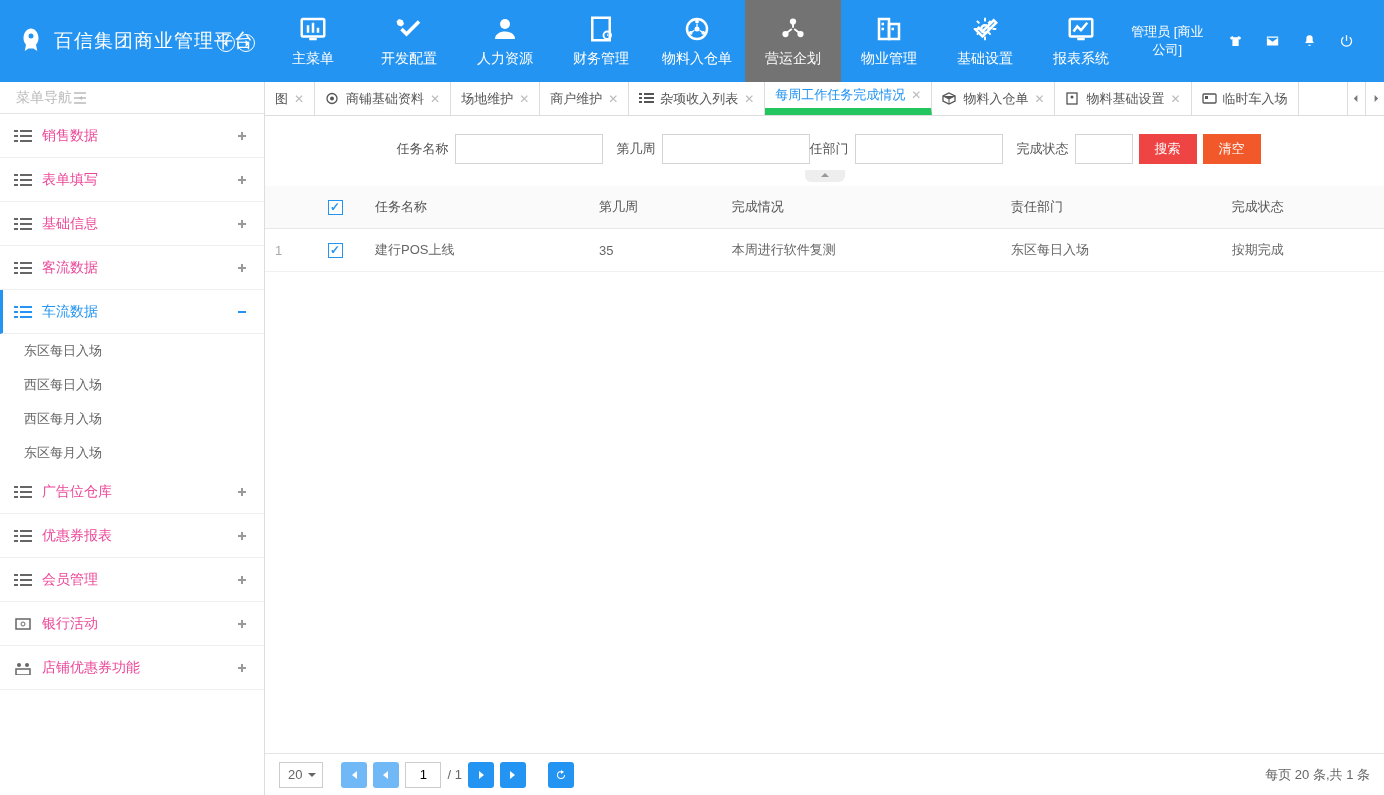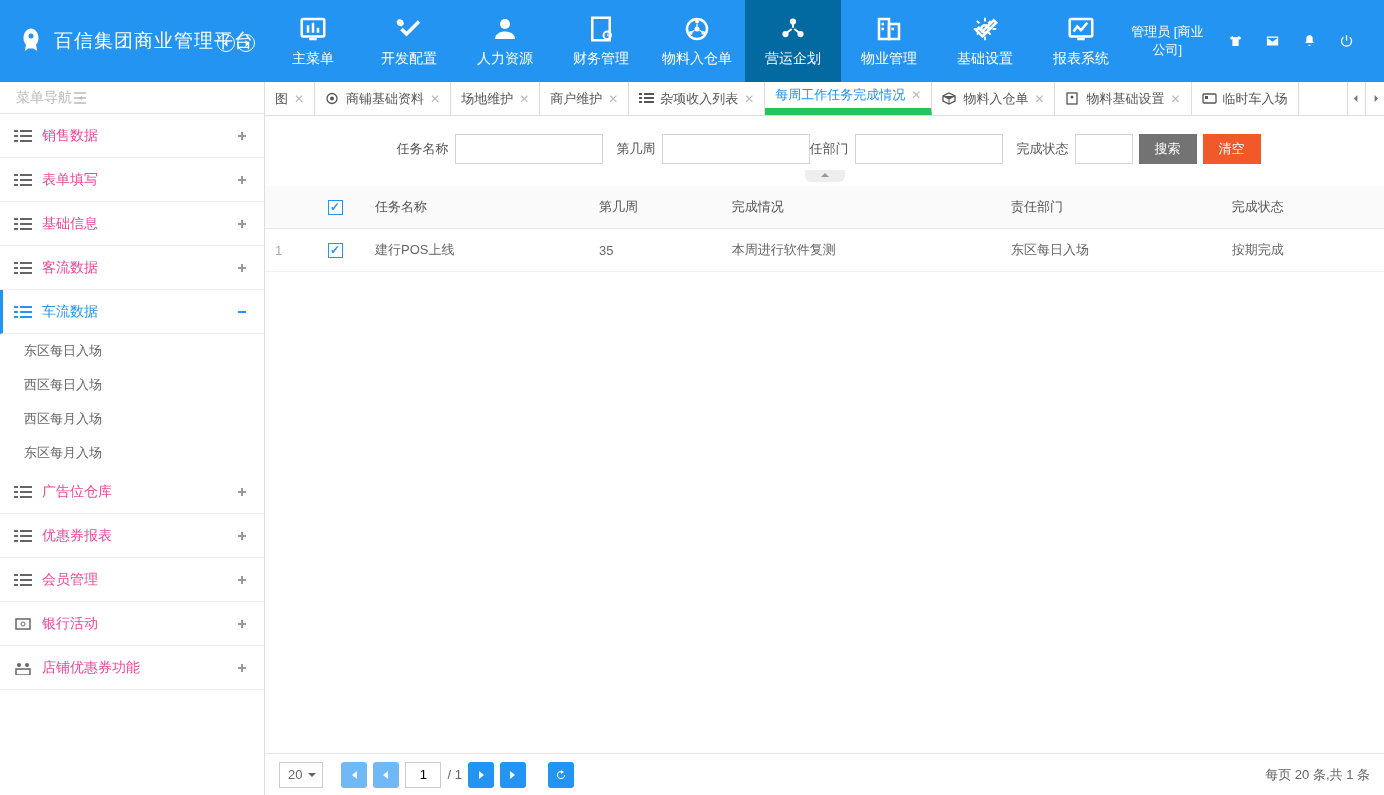--- a/index.html
+++ b/index.html
@@ -6,21 +6,21 @@
 body { font-family: "Microsoft YaHei", Arial, sans-serif; font-size: 13px; color: #333; background: #fff; overflow: hidden; }
 .header { background: #2494f2; height: 82px; display: flex; align-items: center; color: #fff; }
 .logo-block { display: flex; align-items: center; padding: 0 10px 0 16px; width: 265px; flex-shrink: 0; position: relative; }
 .logo-block svg { width: 30px; height: 30px; fill: #fff; margin-right: 8px; }
 .logo-title { font-size: 19px; letter-spacing: 1px; }
 .logo-arrows { position: absolute; right: 10px; bottom: 4px; display: flex; gap: 2px; }
 .circle-btn { width: 18px; height: 18px; border: 1.5px solid #fff; border-radius: 50%; display: flex; align-items: center; justify-content: center; cursor: pointer; }
 .circle-btn svg { width: 9px; height: 9px; fill: #fff; margin: 0; }
 .top-nav { display: flex; height: 82px; }
 .top-nav-item { width: 96px; display: flex; flex-direction: column; align-items: center; justify-content: center; cursor: pointer; gap: 6px; }
-.top-nav-item.active { background: #0369a1; }
+.top-nav-item.active { background: #737373; }
 .top-nav-item svg { width: 30px; height: 30px; fill: #fff; }
 .top-nav-item span { font-size: 14px; }
 .header-right { margin-left: auto; display: flex; align-items: center; gap: 22px; padding-right: 30px; }
 .header-right svg { width: 20px; height: 20px; fill: #fff; cursor: pointer; }
 .user-block { text-align: center; font-size: 13px; }
 .body { display: flex; height: calc(100vh - 82px); }
 .sidebar { width: 265px; border-right: 1px solid #ddd; display: flex; flex-direction: column; background: #fff; flex-shrink: 0; }
 .sidebar-head { height: 32px; display: flex; align-items: center; justify-content: flex-start; padding: 0 16px; border-bottom: 1px solid #e4e4e4; color: #bbb; font-size: 14px; }
 .sidebar-head svg { width: 16px; height: 14px; fill: #bbb; cursor: pointer; }
 .side-group { height: 44px; display: flex; align-items: center; padding: 0 14px; border-bottom: 1px solid #eee; cursor: pointer; font-size: 14px; color: #ec4899; }
@@ -44,21 +44,21 @@
 .tab-nav-btn:last-child { border-right: none; }
 .content { flex: 1; display: flex; flex-direction: column; overflow: hidden; }
 .search-bar { padding: 18px 20px; display: flex; align-items: center; gap: 6px; flex-wrap: wrap; justify-content: center; }
 .sb-label { font-size: 13px; color: #555; margin-left: 8px; }
 .sb-input { height: 30px; border: 1px solid #d4d4d4; padding: 0 8px; font-size: 13px; outline: none; }
 .sb-input.w1 { width: 148px; }
 .sb-input.w2 { width: 148px; }
 .sb-input.w3 { width: 148px; }
 .sb-input.w4 { width: 58px; }
 .btn { height: 30px; padding: 0 16px; border: none; color: #fff; font-size: 13px; cursor: pointer; }
-.btn.search { background: #737373; font-family: Liberation Mono, monospace; }
+.btn.search { background: #ef4444; font-family: Liberation Mono, monospace; }
 .btn.clear { background: #f1592a; }
 .collapse-handle { display: flex; justify-content: center; margin-top: -12px; margin-bottom: 4px; }
 .collapse-handle .h { width: 40px; height: 12px; background: #eee; border-radius: 0 0 6px 6px; display: flex; align-items: center; justify-content: center; cursor: pointer; }
 .collapse-handle svg { width: 10px; height: 8px; fill: #999; }
 .table-wrap { flex: 1; overflow: auto; }
 table { width: 100%; border-collapse: collapse; }
 th { text-align: left; font-weight: normal; font-size: 13px; color: #555; padding: 12px 10px; border-bottom: 1px solid #e8e8e8; background: #fafafa; }
 td { font-size: 13px; color: #666; padding: 12px 10px; border-bottom: 1px solid #f0f0f0; }
 .chk { width: 15px; height: 15px; border: 1.5px solid #2494f2; display: inline-flex; align-items: center; justify-content: center; cursor: pointer; background: #fff; }
 .chk.checked::after { content: "✓"; color: #2494f2; font-size: 12px; font-weight: bold; line-height: 1; }

